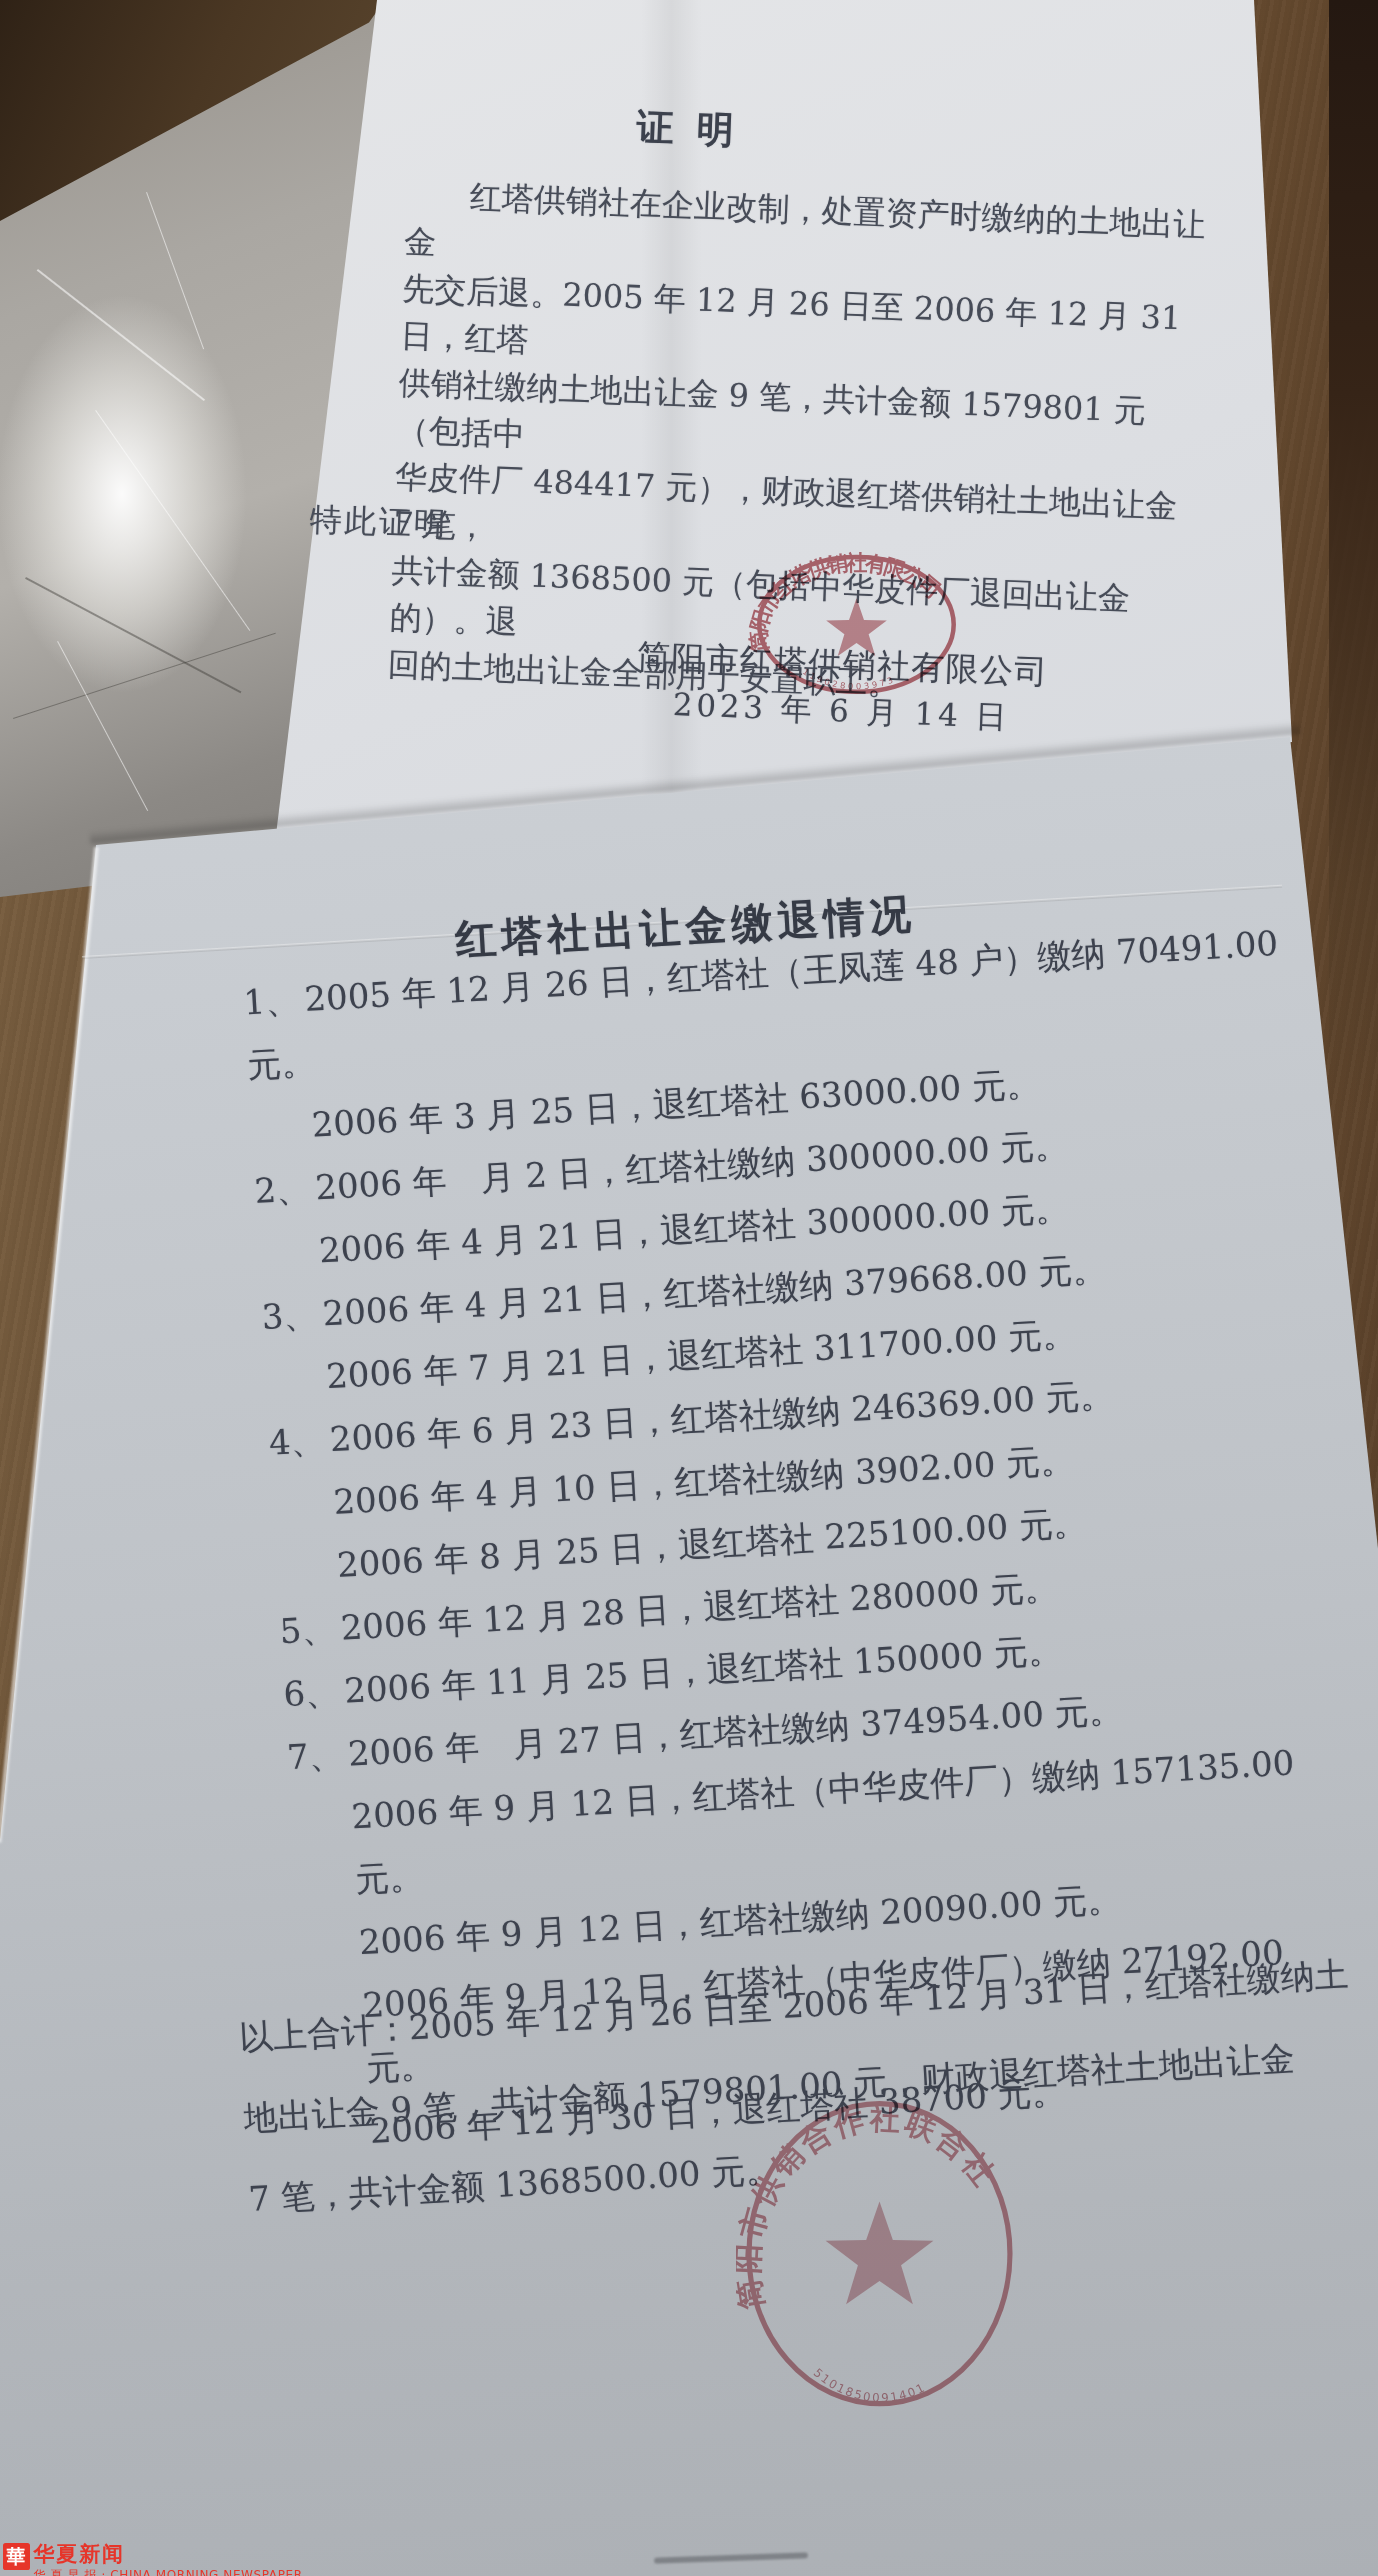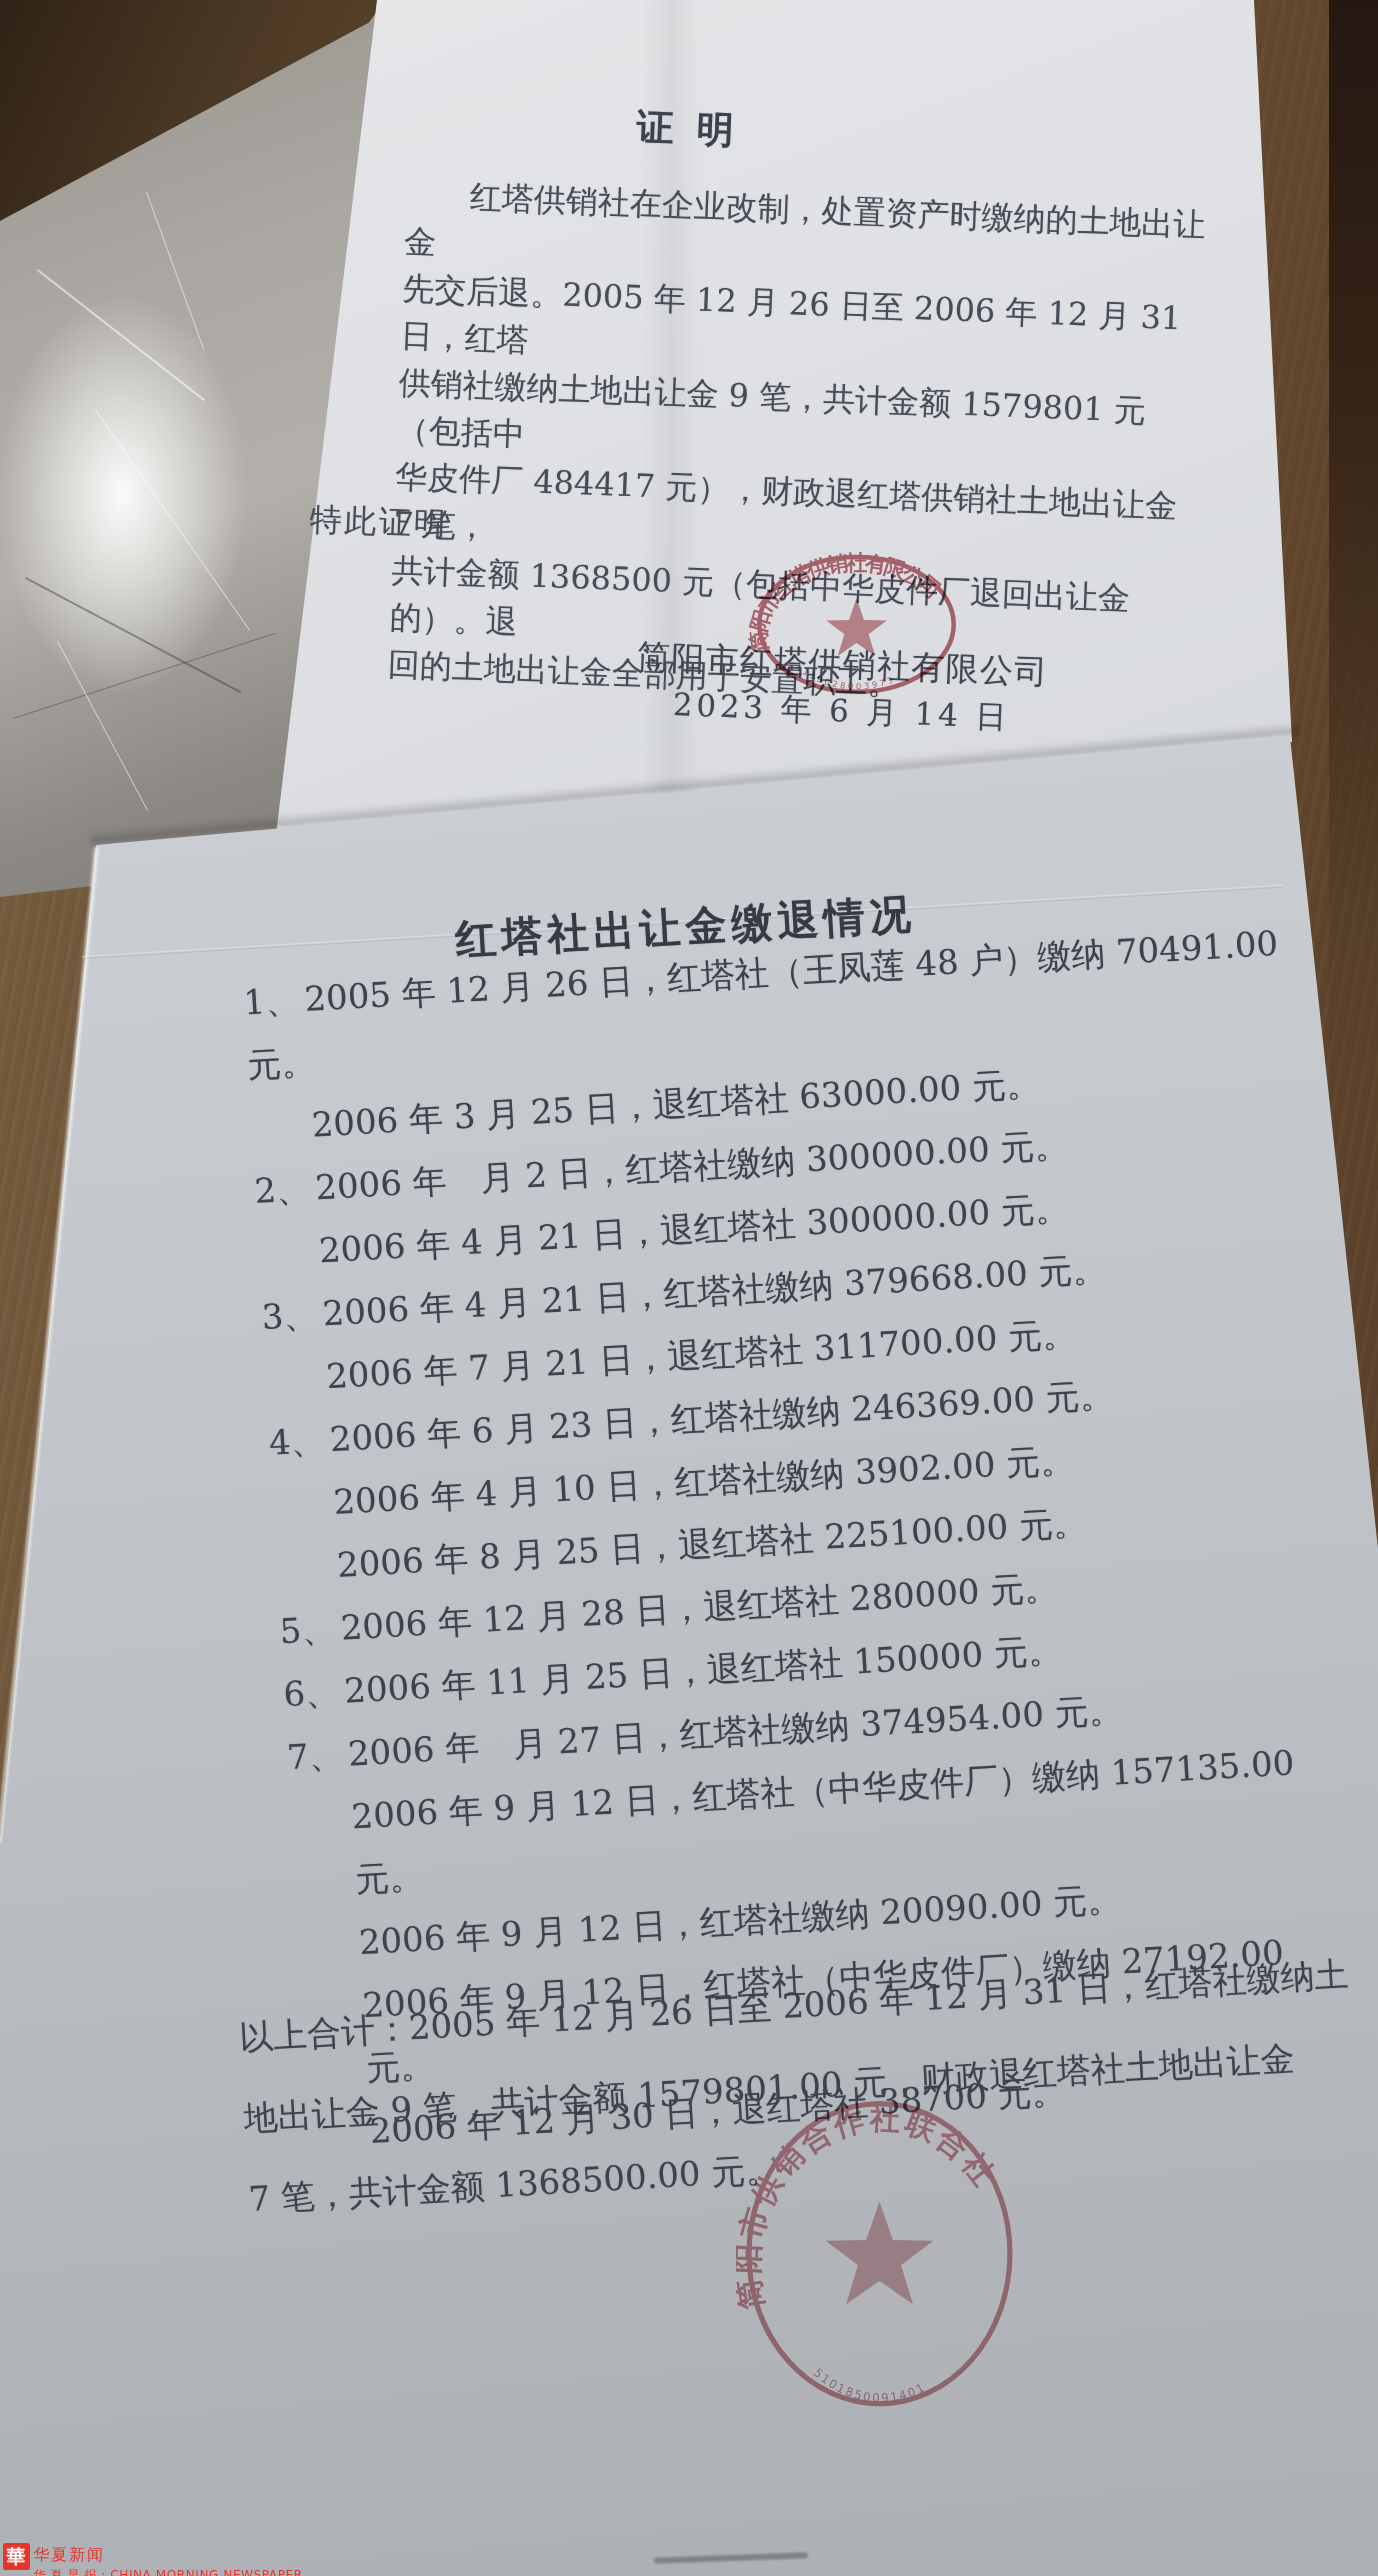--- a/index.html
+++ b/index.html
@@ -69,21 +69,21 @@
 
   .stamp{position:absolute;mix-blend-mode:multiply;}
   .stamp1{left:745px;top:546px;width:223px;height:162px;opacity:.85;}
   .stamp2{left:736px;top:2091px;width:287px;height:328px;opacity:.8;}
 
   .watermark{position:absolute;left:2.6px;top:2543px;display:flex;align-items:flex-start;}
   .wm-seal{width:27px;height:27px;background:#e6352a;color:#fff;border-radius:2.6px;
     display:flex;align-items:center;justify-content:center;font-size:19px;font-weight:700;
     font-family:"DejaVu Sans","Liberation Sans",sans-serif;}
   .wm-text{margin-left:3.8px;}
-  .wm-name{font-size:16px;font-weight:400;color:#e6352a;letter-spacing:1.9px;line-height:23px;
+  .wm-name{font-size:21px;font-weight:700;color:#e6352a;letter-spacing:1.9px;line-height:23px;
     font-family:"DejaVu Sans","Liberation Sans",sans-serif;}
   .wm-tagline{font-size:12px;color:#e6352a;letter-spacing:0.6px;margin-top:1.3px;
     font-family:"DejaVu Sans","Liberation Sans",sans-serif;}
 </style>
 </head>
 <body>
 
 <div class="photo">
   <div class="grain"></div>
   <div class="wood-topleft"></div>

